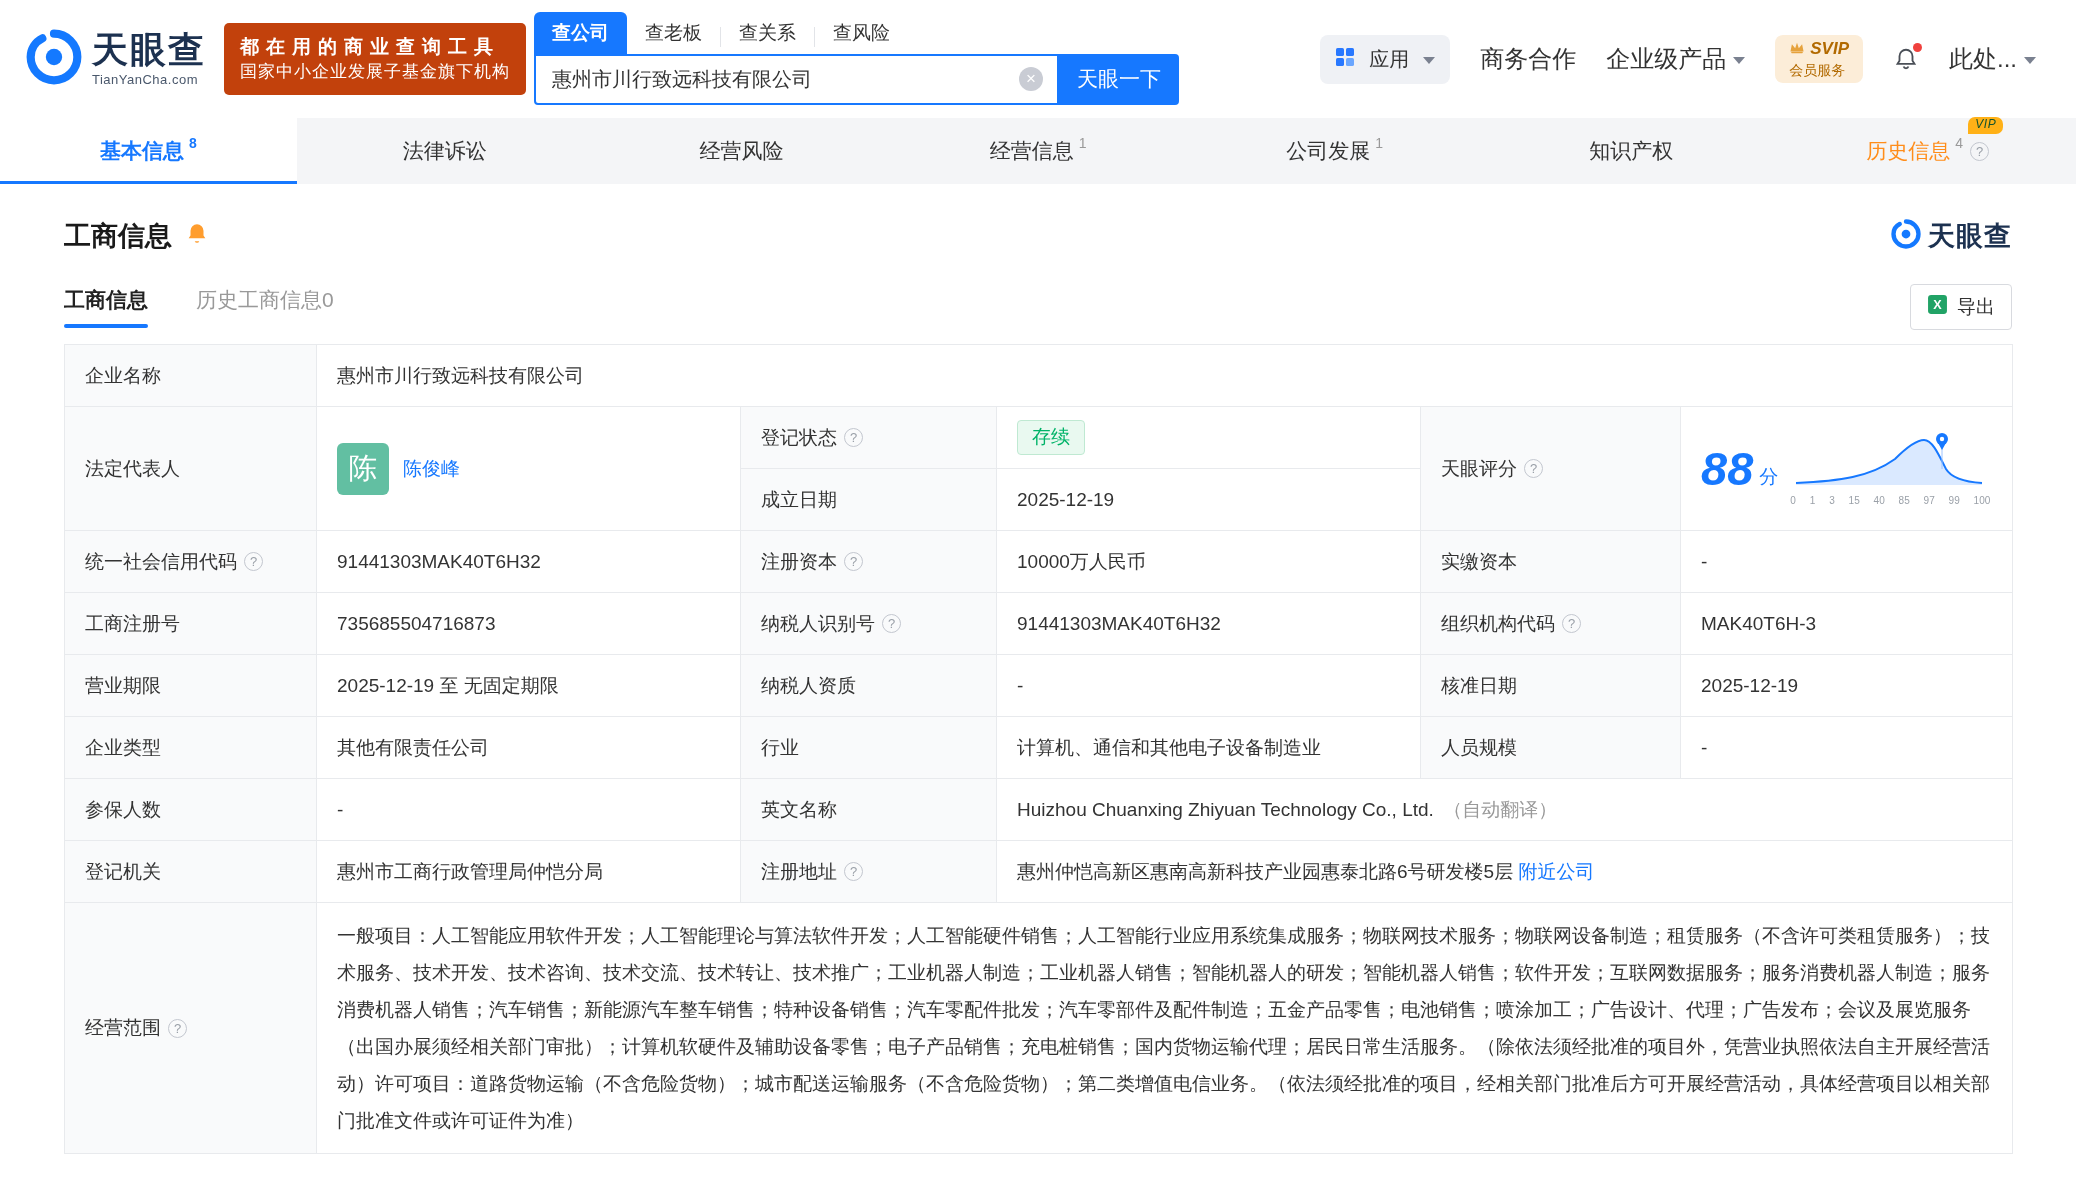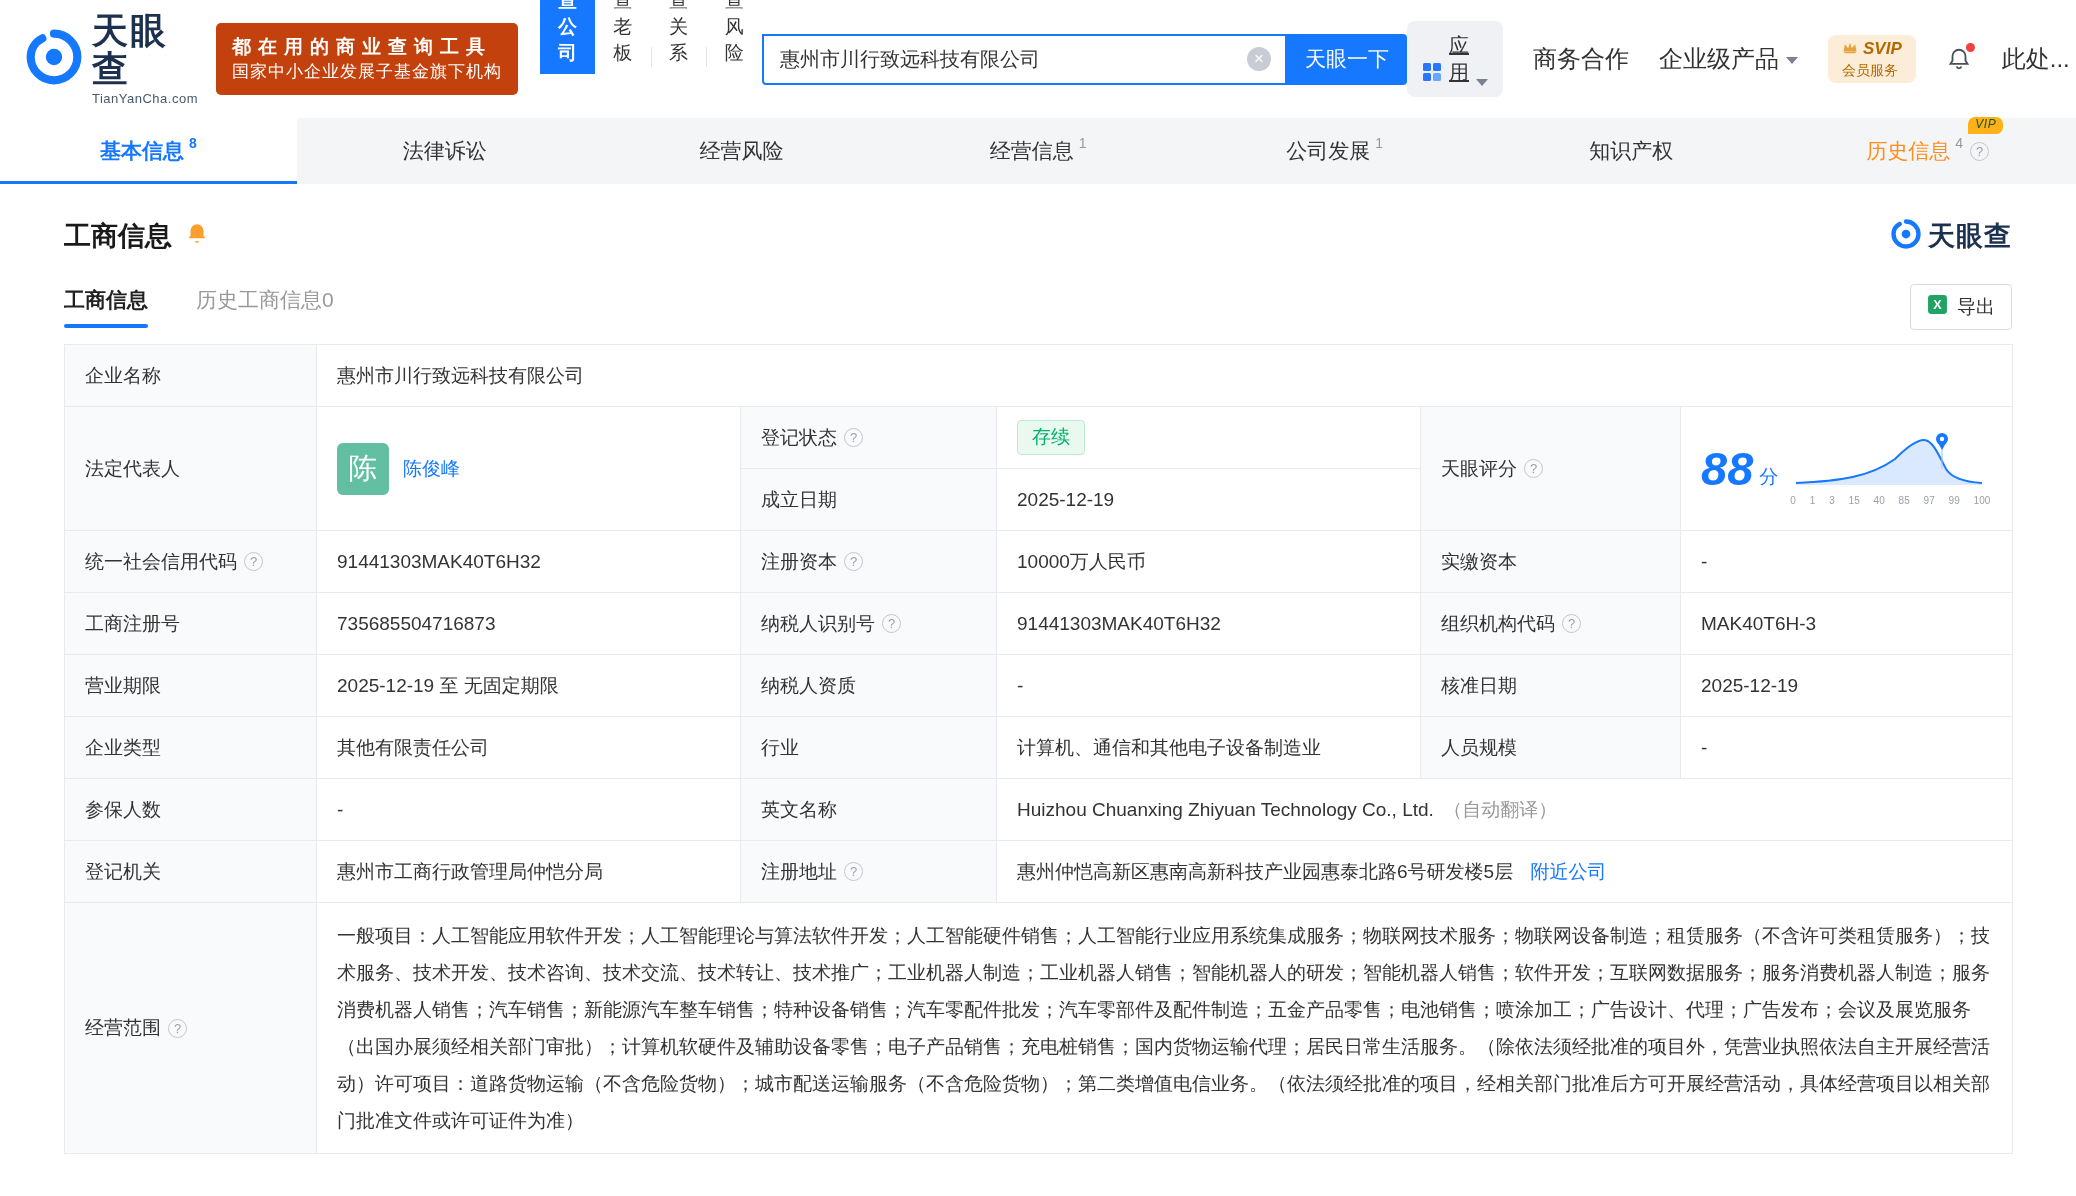--- a/index.html
+++ b/index.html
@@ -10,34 +10,34 @@
   
   .header { height:118px; display:flex; align-items:center; padding:0 40px 0 26px; background:#fff; }
   .logo { display:flex; align-items:center; gap:10px; cursor:pointer; }
   .logo-texts { display:flex; flex-direction:column; line-height:1.05; }
   .logo-cn { font-size:36px; font-weight:bold; color:#1c3150; letter-spacing:2px; }
   .logo-en { font-size:13px; color:#4a586c; margin-top:4px; letter-spacing:.5px; }
   .promo { margin-left:18px; background:#c2410c; color:#fff; border-radius:5px; padding:10px 16px; line-height:1.45; }
   .promo-l1 { font-size:19px; font-weight:bold; letter-spacing:7px; white-space:nowrap; }
   .promo-l2 { font-size:17px; letter-spacing:1px; white-space:nowrap; }
 
-  .search-wrap { margin-left:22px; display:flex; flex-direction:row; }
+  .search-wrap { margin-left:8px; display:flex; flex-direction:column; }
   .search-tabs { display:flex; align-items:flex-end; height:40px; }
   .search-tab { font-size:19px; color:#333; padding:8px 18px; cursor:pointer; display:flex; align-items:center; }
   .search-tab.active { background:#1678ff; color:#fff; border-radius:6px 6px 0 0; font-weight:bold; }
   .tab-sep { width:1px; height:20px; background:#e2e4e8; align-self:center; margin-top:6px; }
   .search-row { display:flex; }
   .search-input-box { width:525px; height:51px; border:2px solid #1678ff; border-radius:0 0 0 4px; display:flex; align-items:center; padding:0 14px 0 16px; background:#fff; }
   .search-input { flex:1; border:none; outline:none; font-size:20px; color:#333; font-family:inherit; background:transparent; }
   .clear-icon { width:24px; height:24px; border-radius:50%; background:#c9ccd4; color:#fff; font-size:17px; display:flex; align-items:center; justify-content:center; cursor:pointer; flex:none; }
   .search-btn { width:120px; height:51px; background:#1678ff; color:#fff; font-size:21px; border:none; border-radius:0 4px 4px 0; cursor:pointer; font-family:inherit; }
 
   .header-spacer { flex:1; }
   .header-right { display:flex; align-items:center; gap:30px; }
-  .apps-pill { display:flex; align-items:flex-end; gap:7px; background:#eff1f5; border-radius:8px; padding:11px 15px; cursor:pointer;text-decoration:underline; }
+  .apps-pill { display:flex; align-items:center; gap:14px; background:#eff1f5; border-radius:8px; padding:11px 15px; cursor:pointer; }
   .apps-pill span.txt { font-size:20px; color:#333; }
   .hlink { font-size:24px; color:#333; cursor:pointer; white-space:nowrap; display:flex; align-items:center; gap:7px; }
   .caret { width:0; height:0; border-left:6px solid transparent; border-right:6px solid transparent; border-top:7px solid #7a8190; display:inline-block; margin-top:3px; }
   .svip { background:#fcedd8; border-radius:8px; padding:4px 14px; line-height:1.2; cursor:pointer; text-align:left; }
   .svip-l1 { display:flex; align-items:center; gap:5px; font-size:17px; font-weight:bold; color:#b26a00; font-style:italic; }
   .svip-l2 { font-size:14px; color:#b26a00; margin-top:2px; }
   .bell-wrap { position:relative; cursor:pointer; display:flex; }
   .bell-dot { position:absolute; top:-3px; right:-3px; width:9px; height:9px; border-radius:50%; background:#f0413d; }
 
   
@@ -451,21 +451,21 @@
         </th>
         <td>惠州市工商行政管理局仲恺分局</td>
         <th>
           <span class="th-inner">
             <span>注册地址</span>
             <span class="help-icon">?</span>
           </span>
         </th>
         <td colspan="3">
           <span>惠州仲恺高新区惠南高新科技产业园惠泰北路6号研发楼5层</span>
-          <a class="blue" style="margin-left:12px">附近公司</a>
+          <a class="blue" style="">附近公司</a>
         </td>
       </tr>
 
       <tr>
         <th>
           <span class="th-inner">
             <span>经营范围</span>
             <span class="help-icon">?</span>
           </span>
         </th>

